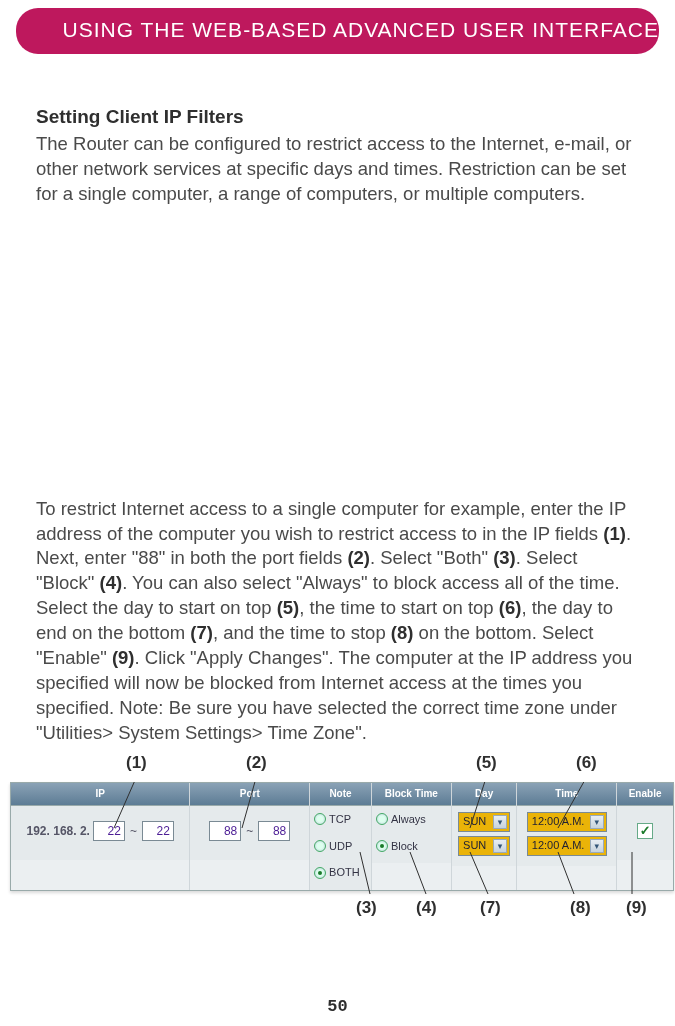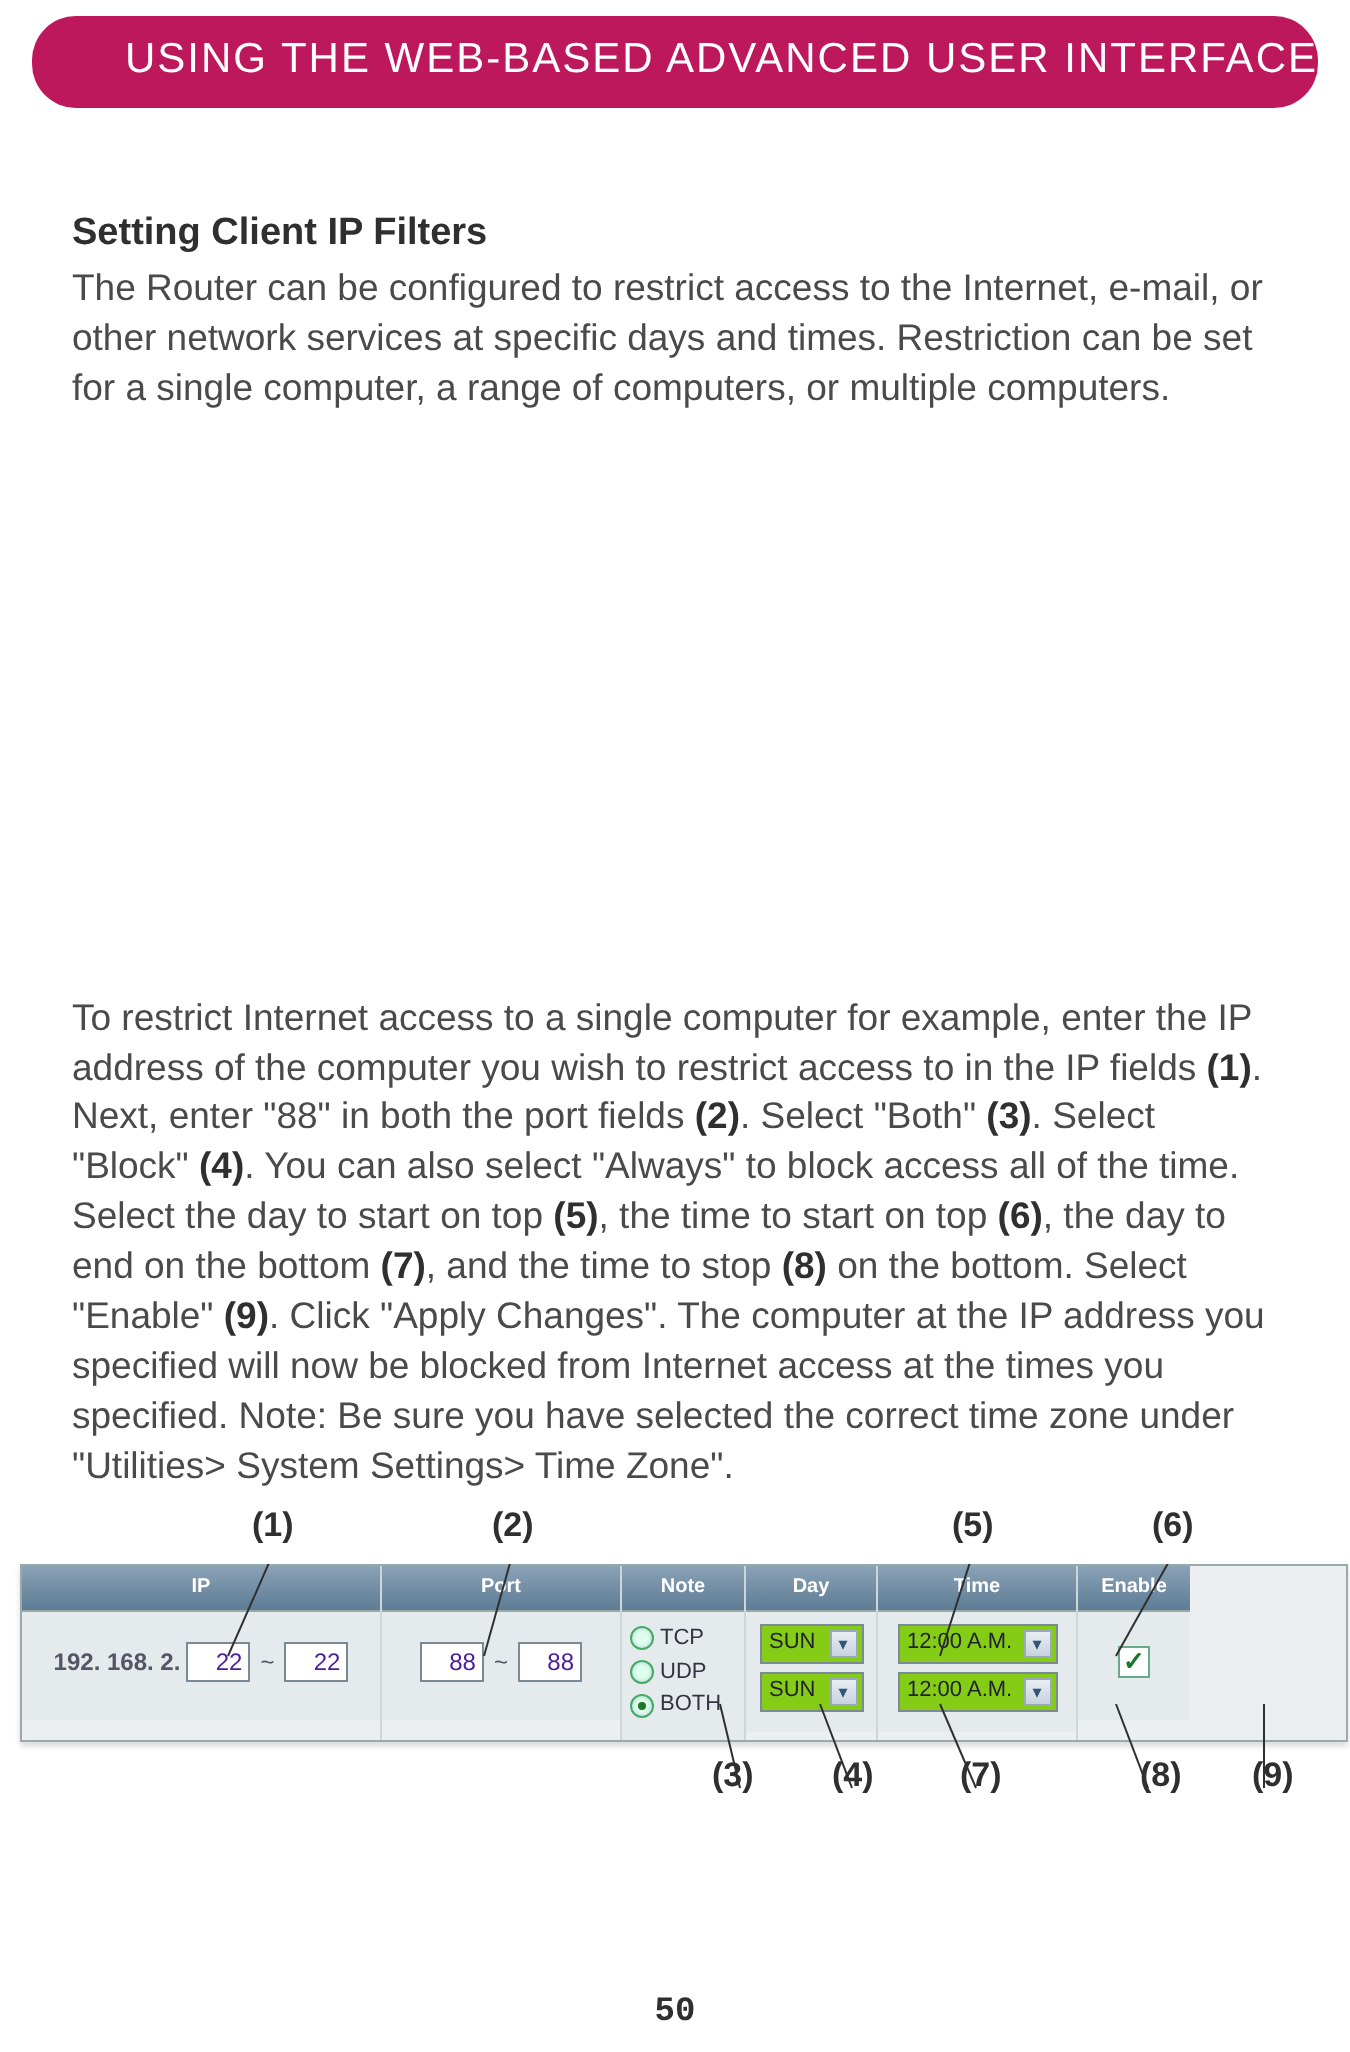--- a/index.html
+++ b/index.html
@@ -98,32 +98,32 @@
     height: 20px;
     border: 1px solid #7a8a94;
     background: #fff;
     font-size: 12px;
     text-align: right;
     padding: 1px 3px;
     color: #4c1d95;
   }
   .prefix { font-size: 12px; color: #556; font-weight: bold; }
   .tilde { padding: 0 2px; color: #556; }
-  .radio-stack { flex-direction: column; align-items: flex-start; gap: 2px; font-size: 11px; color:#334;}
+  .radio-stack { flex-direction: column; align-items: flex-start; gap: 12px; font-size: 11px; color:#334;}
   .radio-row { display:flex; align-items:center; gap:3px;}
   .radio {
     width: 12px; height: 12px; border-radius: 50%;
     border: 1px solid #4a6; background: radial-gradient(circle,#dfe 40%,#bcd 100%);
     display:inline-block; position:relative;
   }
   .radio.sel::after{
     content:""; position:absolute; inset:3px; border-radius:50%; background:#1a7a2a;
   }
   .sel-box {
-    width: 52px; height: 20px; border:1px solid #7a8a94; background:#84cc16;
+    width: 52px; height: 20px; border:1px solid #7a8a94; background:#eab308;
     display:flex; align-items:center; justify-content:space-between;
     padding:0 2px 0 4px; font-size:11px; color:#223;
   }
   .sel-box.wide{ width: 80px;}
   .chev {
     width:14px;height:14px;background:linear-gradient(#e8eef3,#c7d3dc);
     border:1px solid #9ab; display:flex;align-items:center;justify-content:center;
     font-size:9px;color:#357;
   }
   .stackv{flex-direction:column;gap:4px;}
@@ -210,20 +210,33 @@
           <div class="radio-row">
               <span class="radio"></span>
               <span>UDP</span>
             </div>
           <div class="radio-row">
               <span class="radio sel"></span>
               <span>BOTH</span>
             </div>
         </div>
       </div>
+      <div class="col bt-col">
+        <div class="hd">Block Time</div>
+        <div class="body radio-stack">
+          <div class="radio-row">
+              <span class="radio"></span>
+              <span>Always</span>
+            </div>
+          <div class="radio-row">
+              <span class="radio sel"></span>
+              <span>Block</span>
+            </div>
+        </div>
+      </div>
       <div class="col day-col">
         <div class="hd">Day</div>
         <div class="body stackv">
           <div class="sel-box">
               <span>SUN</span>
               <span class="chev">▾</span>
             </div>
           <div class="sel-box">
               <span>SUN</span>
               <span class="chev">▾</span>

